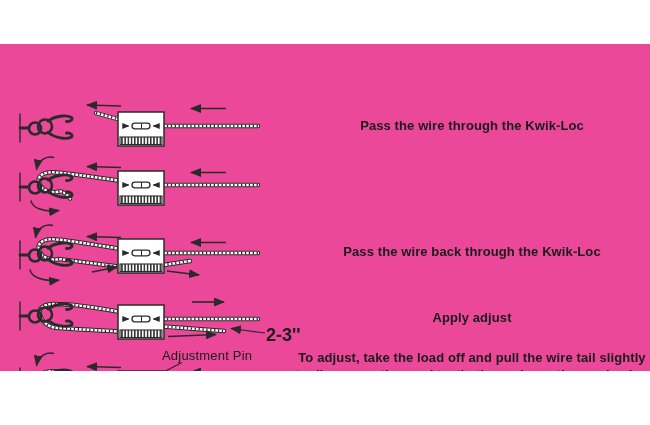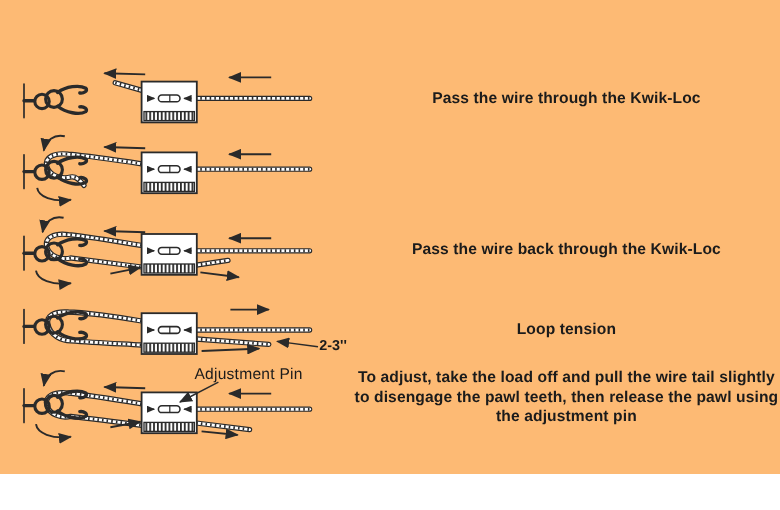--- a/index.html
+++ b/index.html
@@ -2,38 +2,38 @@
 <html><head>
 <meta charset="utf-8">
 <style>
   *{box-sizing:border-box;}
   html,body{margin:0;padding:0;}
   body{
     width:650px;height:425px;background:#ffffff;
     font-family:"Liberation Sans",sans-serif;
     -webkit-font-smoothing:antialiased;
   }
-  .stage{position:relative;width:650px;height:395px;overflow:hidden;background:#fdba74;}
+  .stage{position:relative;width:650px;height:327px;overflow:hidden;background:#ec4899;margin-top:44px;}
   .linework{position:absolute;left:0;top:0;}
 
   
   .cap{
     position:absolute;left:295px;width:354px;text-align:center;
     font-weight:700;font-size:13px;line-height:16.5px;color:#1b1b1b;
     letter-spacing:.1px;
   }
   .cap-1{top:74px;}
   .cap-2{top:136px;}
   .cap-3{top:200px;}
   .cap-4{top:266px;}
   .cap-5{top:306px;}
 
   
   .callout{position:absolute;color:#1b1b1b;white-space:nowrap;}
-  .callout-length{left:266px;top:281px;font-weight:700;font-size:12px;}
+  .callout-length{left:266px;top:281px;font-weight:700;font-size:18px;}
   .callout-pin{left:162px;top:304px;font-weight:400;font-size:13px;letter-spacing:.2px;}
 
   
   .arrow{stroke:#2a2a2a;stroke-width:1.6;fill:none;}
   .leader{stroke:#2a2a2a;stroke-width:1.2;fill:none;}
   .rope-outline{stroke:#2a2a2a;stroke-width:4.4;fill:none;stroke-linecap:round;}
   .rope-fill{stroke:#ffffff;stroke-width:2.4;fill:none;stroke-linecap:round;}
   .rope-hatch{stroke:#2a2a2a;stroke-width:2.4;fill:none;stroke-dasharray:1.3 2.6;}
   .anchor-part{fill:none;stroke:#2a2a2a;stroke-linecap:round;}
 </style>
@@ -156,18 +156,18 @@
       <line class="arrow" x1="92" y1="356" x2="117" y2="351.5" marker-end="url(#ah)"></line>
       <line class="arrow" x1="168" y1="359.5" x2="198" y2="362.5" marker-end="url(#ah)"></line>
       <path class="arrow" d="M 54,309.5 C 45,307.5 38,313 36.5,321.5" marker-end="url(#ah)"></path>
       <path class="arrow" d="M 30,353.5 C 31,361 43,366 59,364" marker-end="url(#ah)"></path>
       <line class="leader" x1="182" y1="318.5" x2="150" y2="335" marker-end="url(#ah)"></line>
     </g>
   </svg>
 
   <div class="cap cap-1">Pass the wire through the Kwik-Loc</div>
   <div class="cap cap-3">Pass the wire back through the Kwik-Loc</div>
-  <div class="cap cap-4">Loop tension</div>
+  <div class="cap cap-4">Apply adjust</div>
   <div class="cap cap-5">To adjust, take the load off and pull the wire tail slightly to disengage the pawl teeth, then release the pawl using the adjustment pin</div>
 
   <div class="callout callout-length">2-3''</div>
   <div class="callout callout-pin">Adjustment Pin</div>
 </div>
 
 </body></html>

